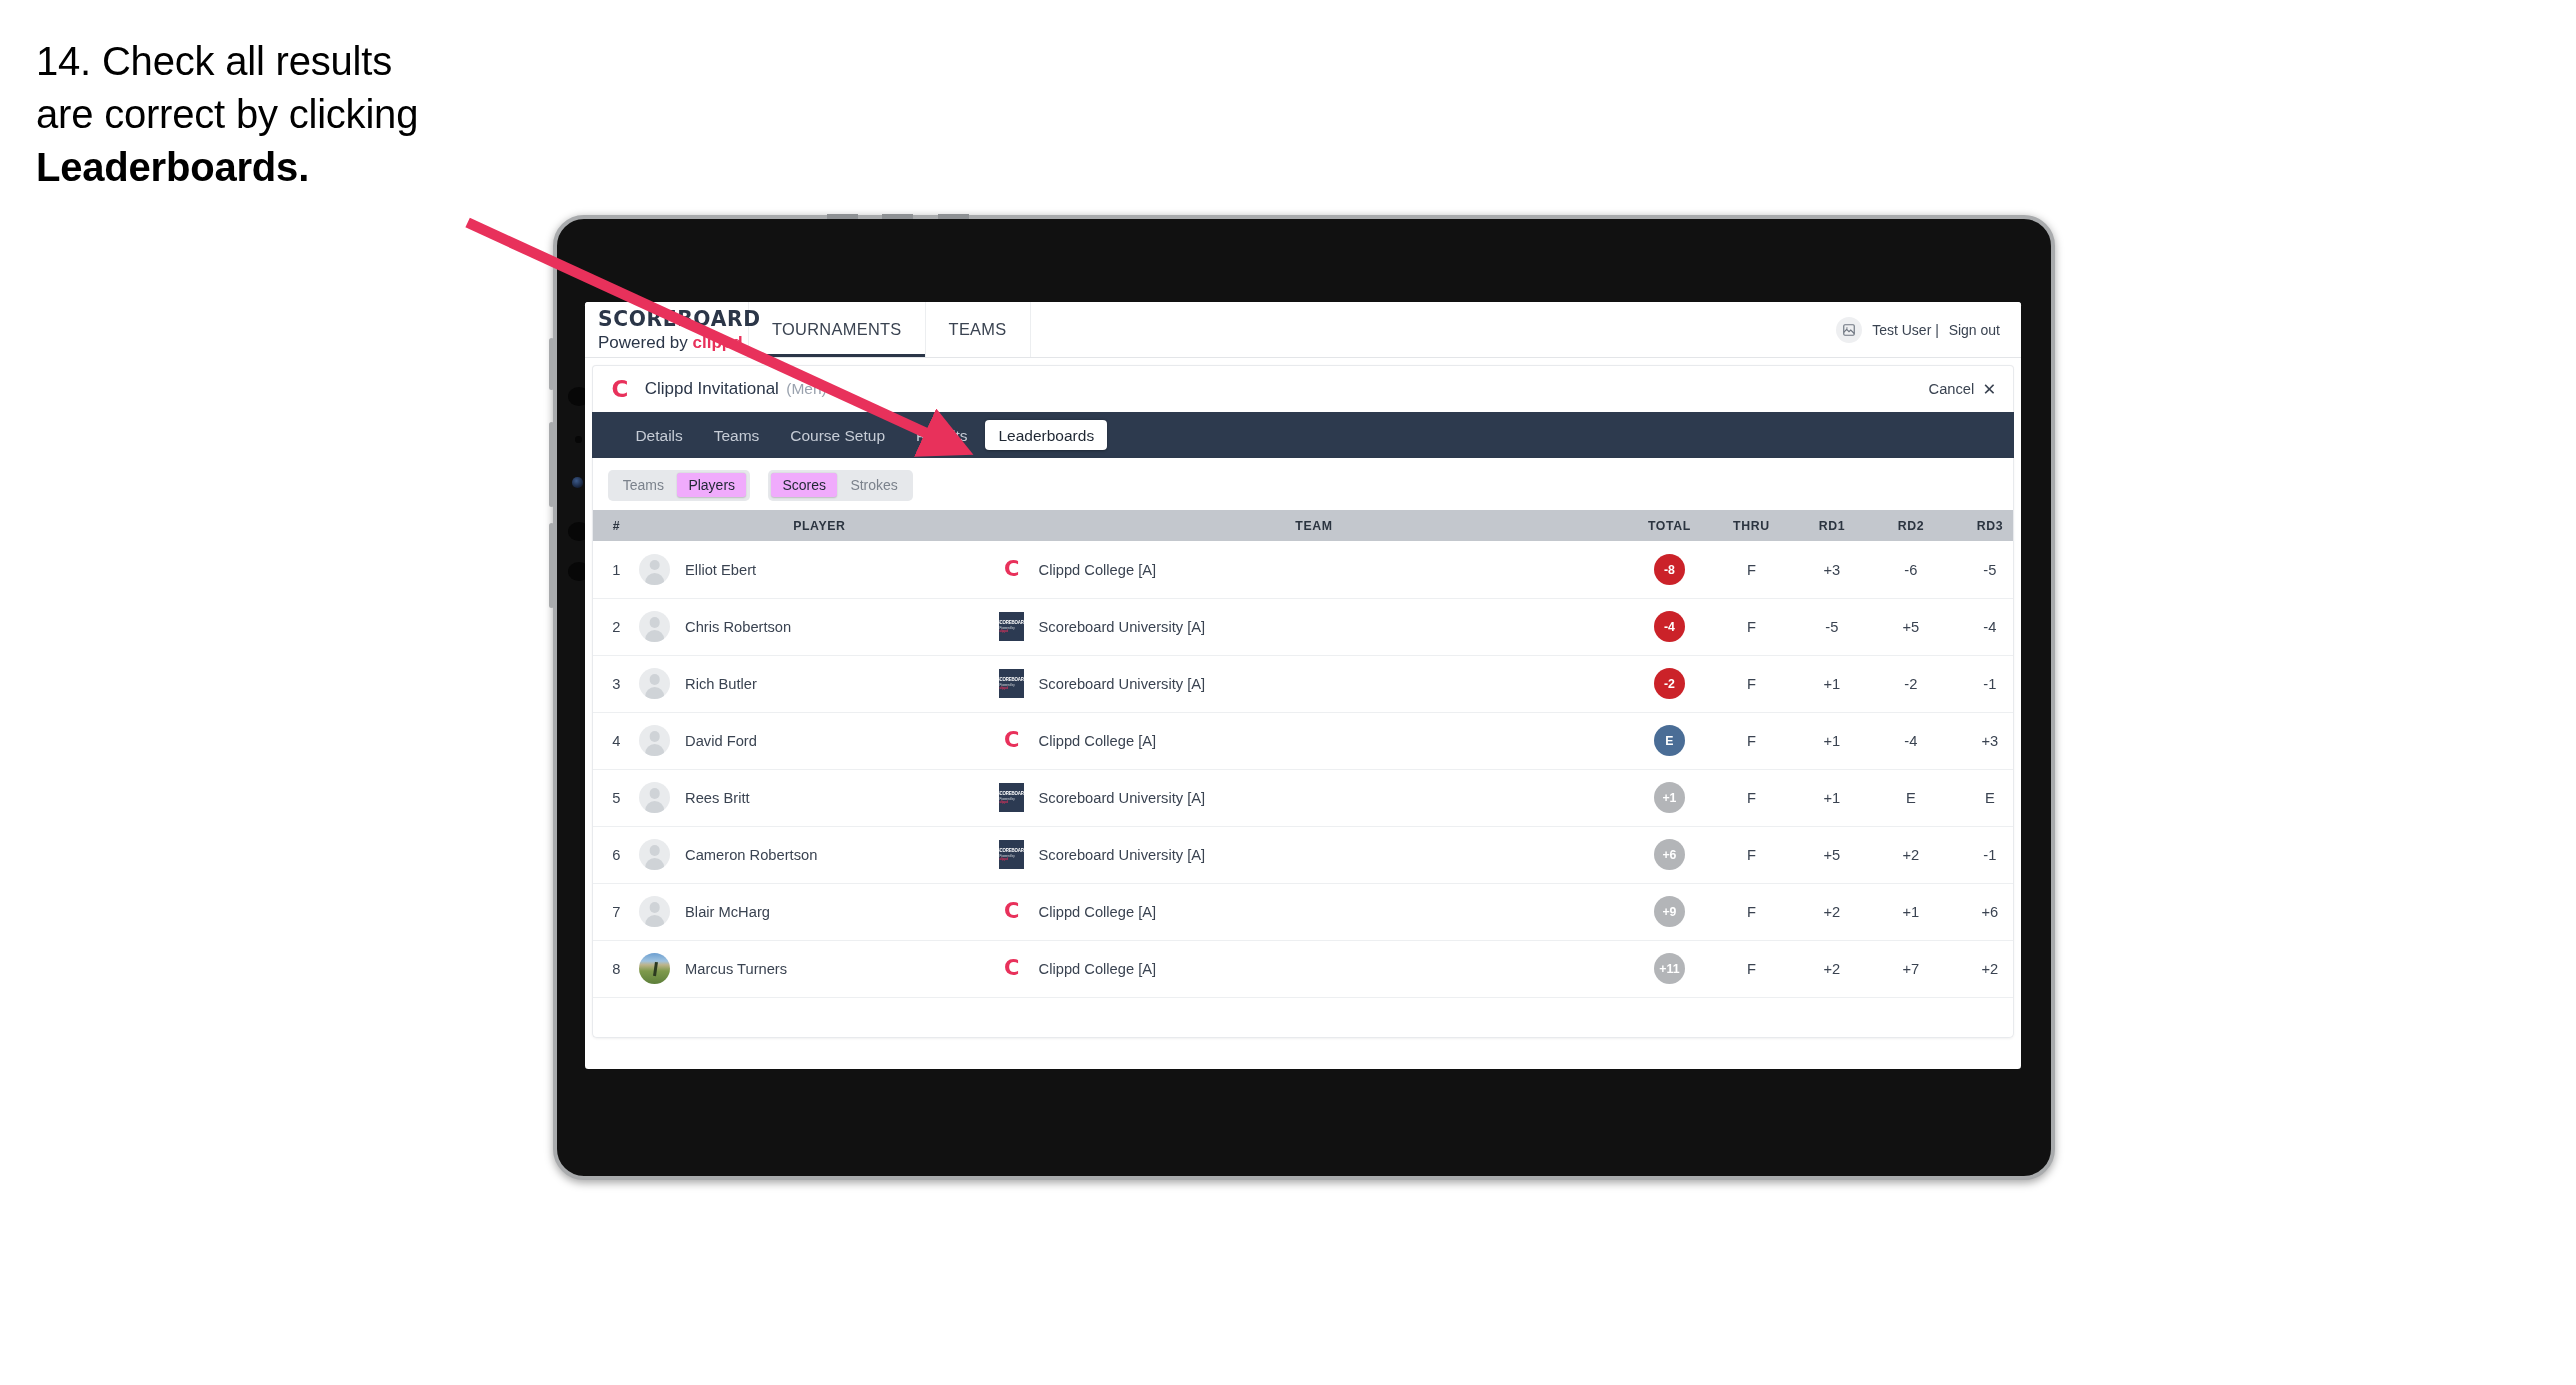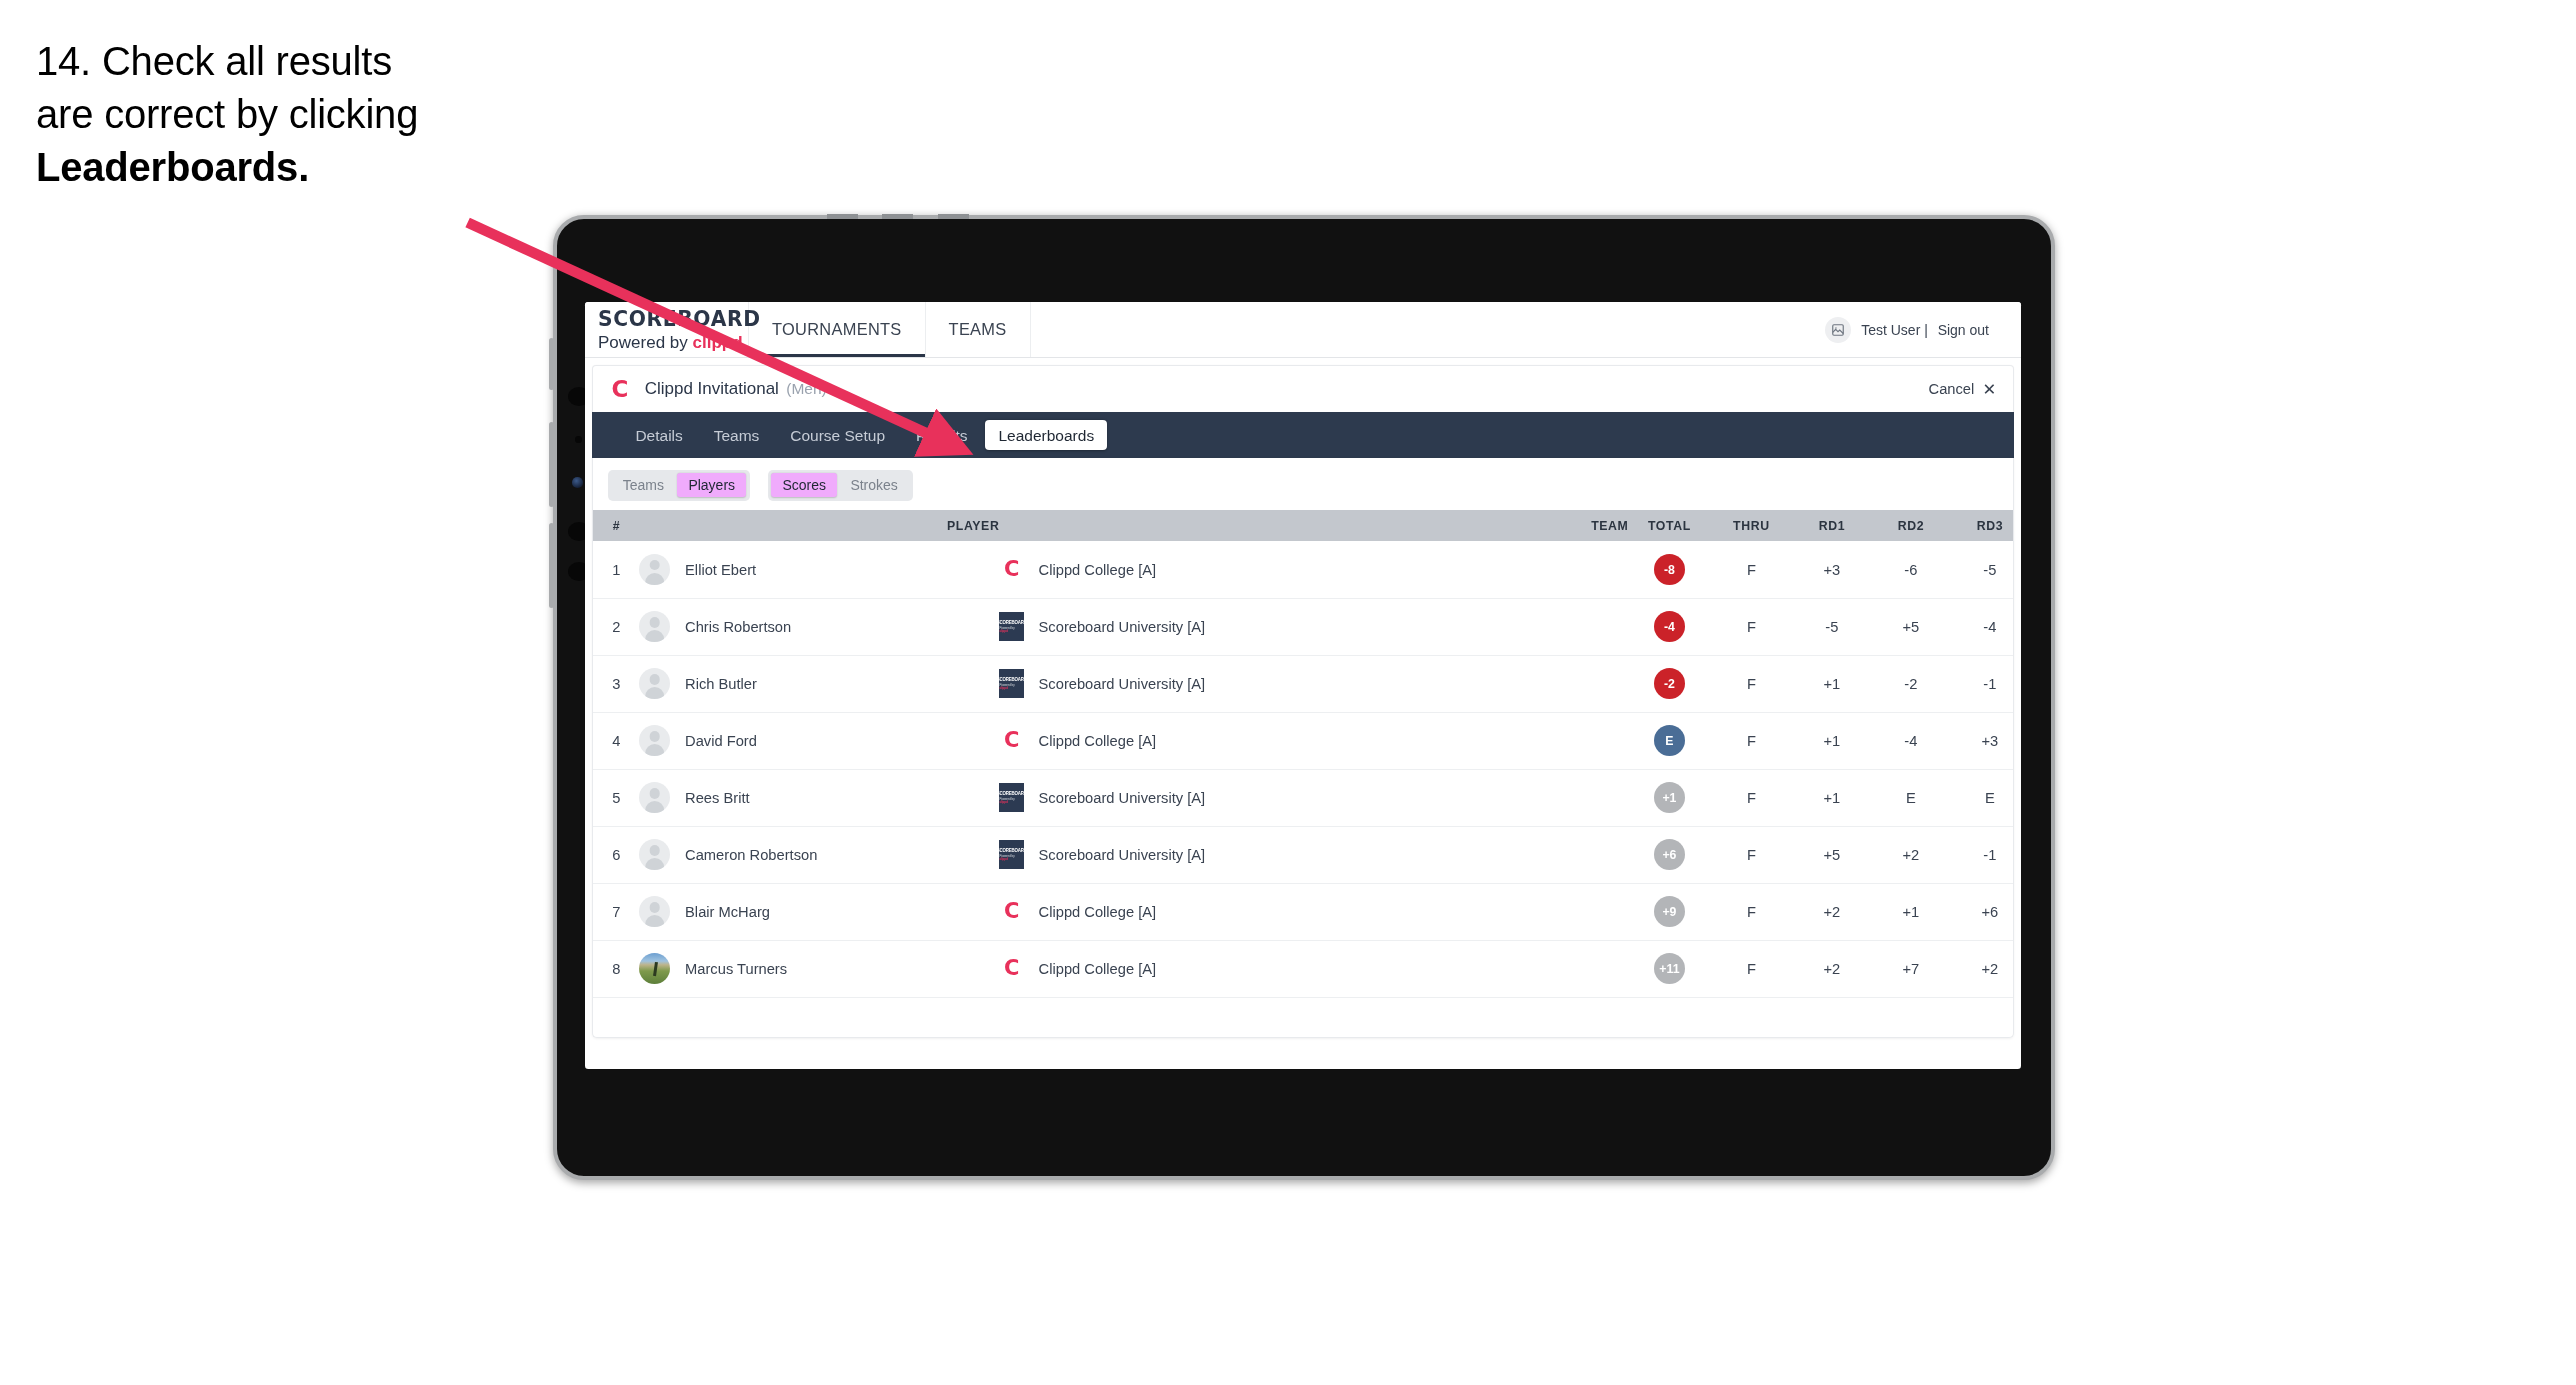--- a/index.html
+++ b/index.html
@@ -118,21 +118,21 @@
     position: relative;
   }
   .navtab.active::after {
     content: "";
     position: absolute; left: 0; right: 0; bottom: 0;
     height: 3.3px; background: #2b3648;
   }
   .topbar-spacer { flex: 1; }
   .user-area {
     display: flex; align-items: center;
-    gap: 9.8px; padding-right: 32px;
+    gap: 9.8px; padding-right: 21px;
   }
   .avatar-sm {
     width: 26px; height: 26px; border-radius: 50%;
     background: #eeeff1;
     display: flex; align-items: center; justify-content: center;
     color: #6f7681;
   }
   .user-name { font-size: 14px; color: #3a4351; }
   .signout { font-size: 14px; color: #3a4351; cursor: pointer; }
 
@@ -225,21 +225,21 @@
   }
 
   
   table.lb { width: 100%; border-collapse: collapse; table-layout: fixed; }
   table.lb thead th {
     background: #c3c7cd;
     color: #2b3440;
     font-size: 12.3px;
     font-weight: bold;
     letter-spacing: 0.6px;
-    text-align: right;
+    text-align: center;
     height: 31px;
     padding: 0;
     vertical-align: middle;
   }
   .col-rank  { width: 46px;  text-align: center !important; }
   .col-player{ width: 360px; }
   .col-team  { width: 629px; }
   .col-total { width: 82px; text-align: center !important; }
   .col-thru  { width: 82px; text-align: center !important; }
   .col-rd    { width: 79px;  text-align: center !important; }

